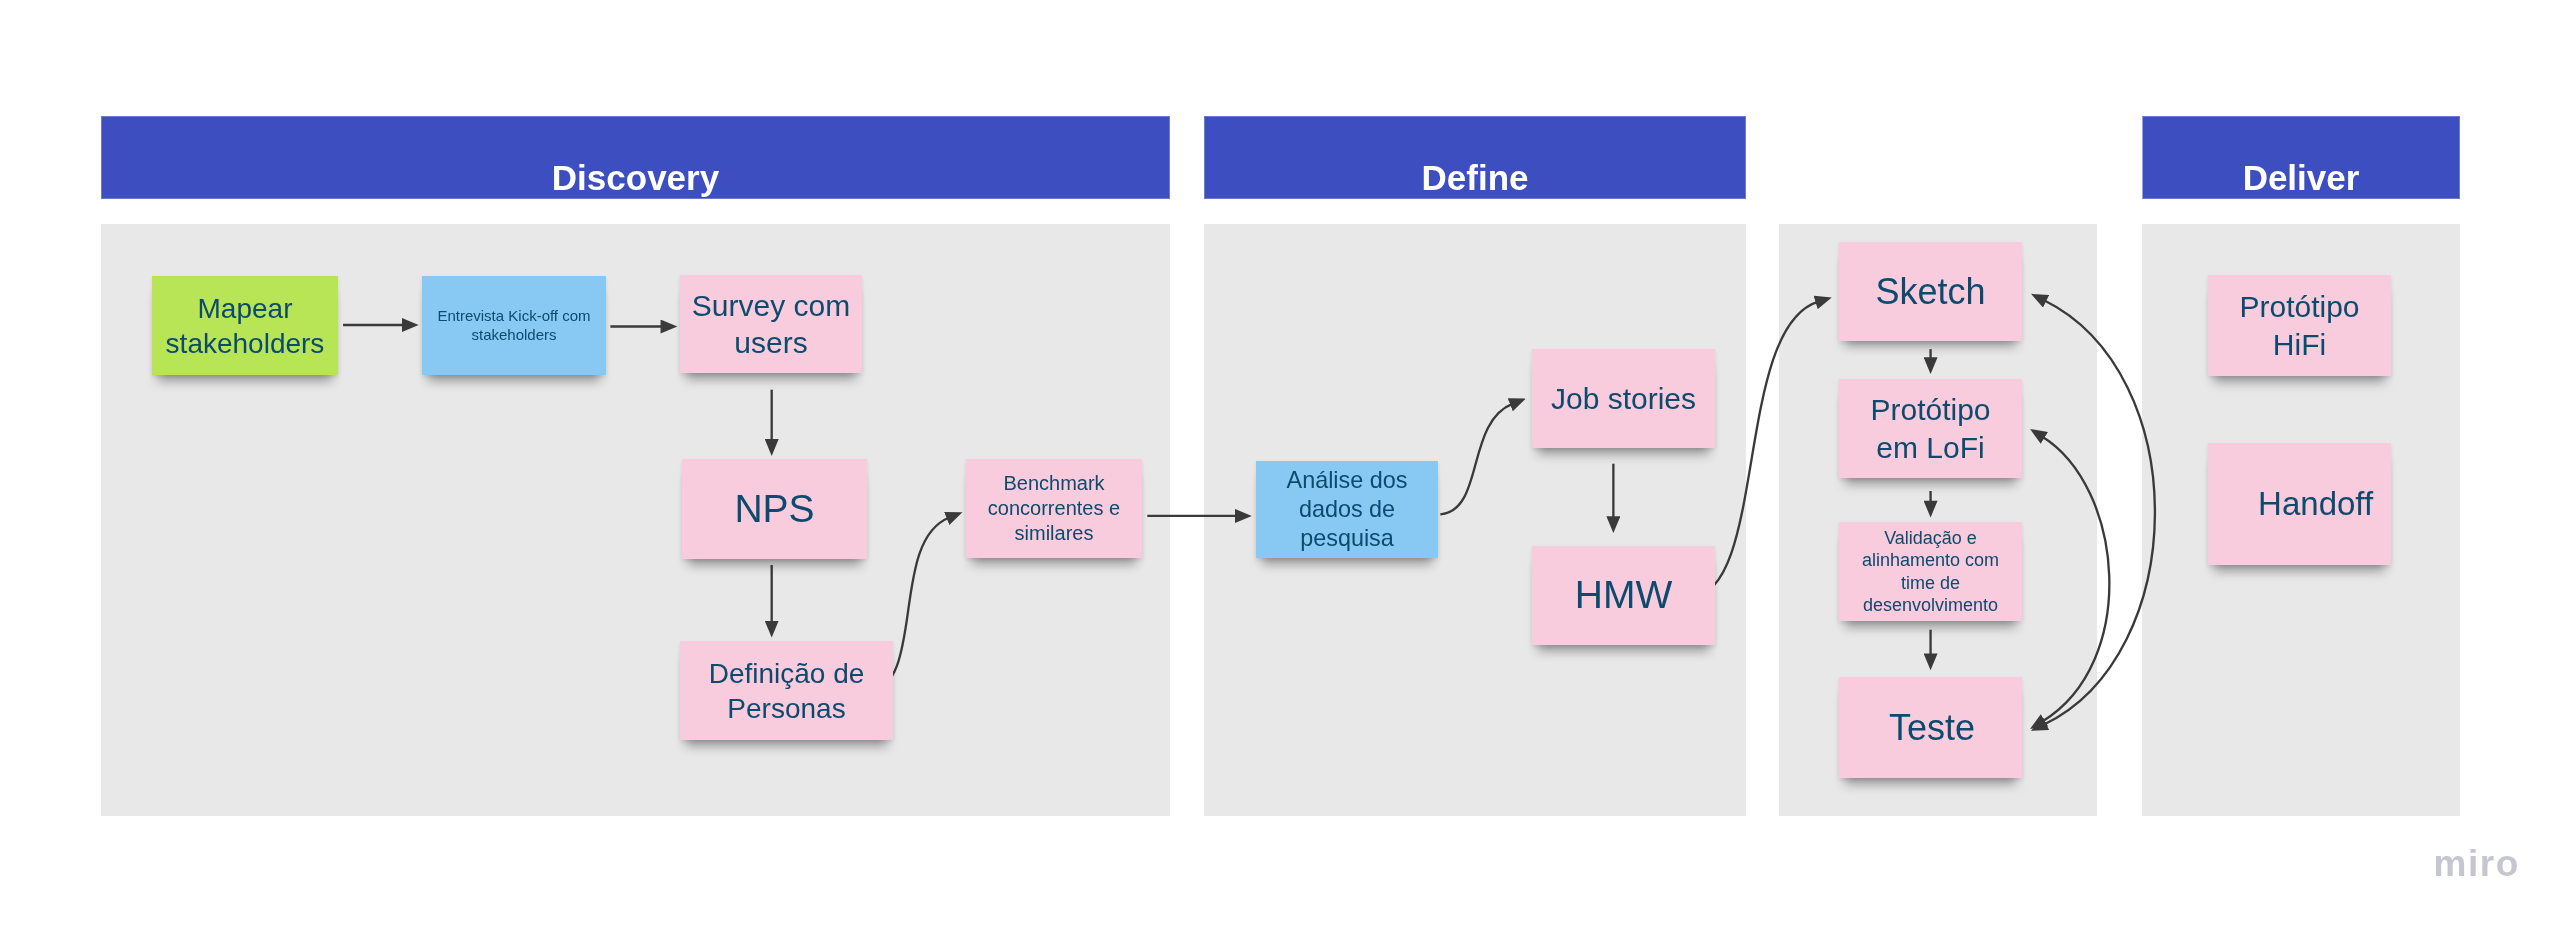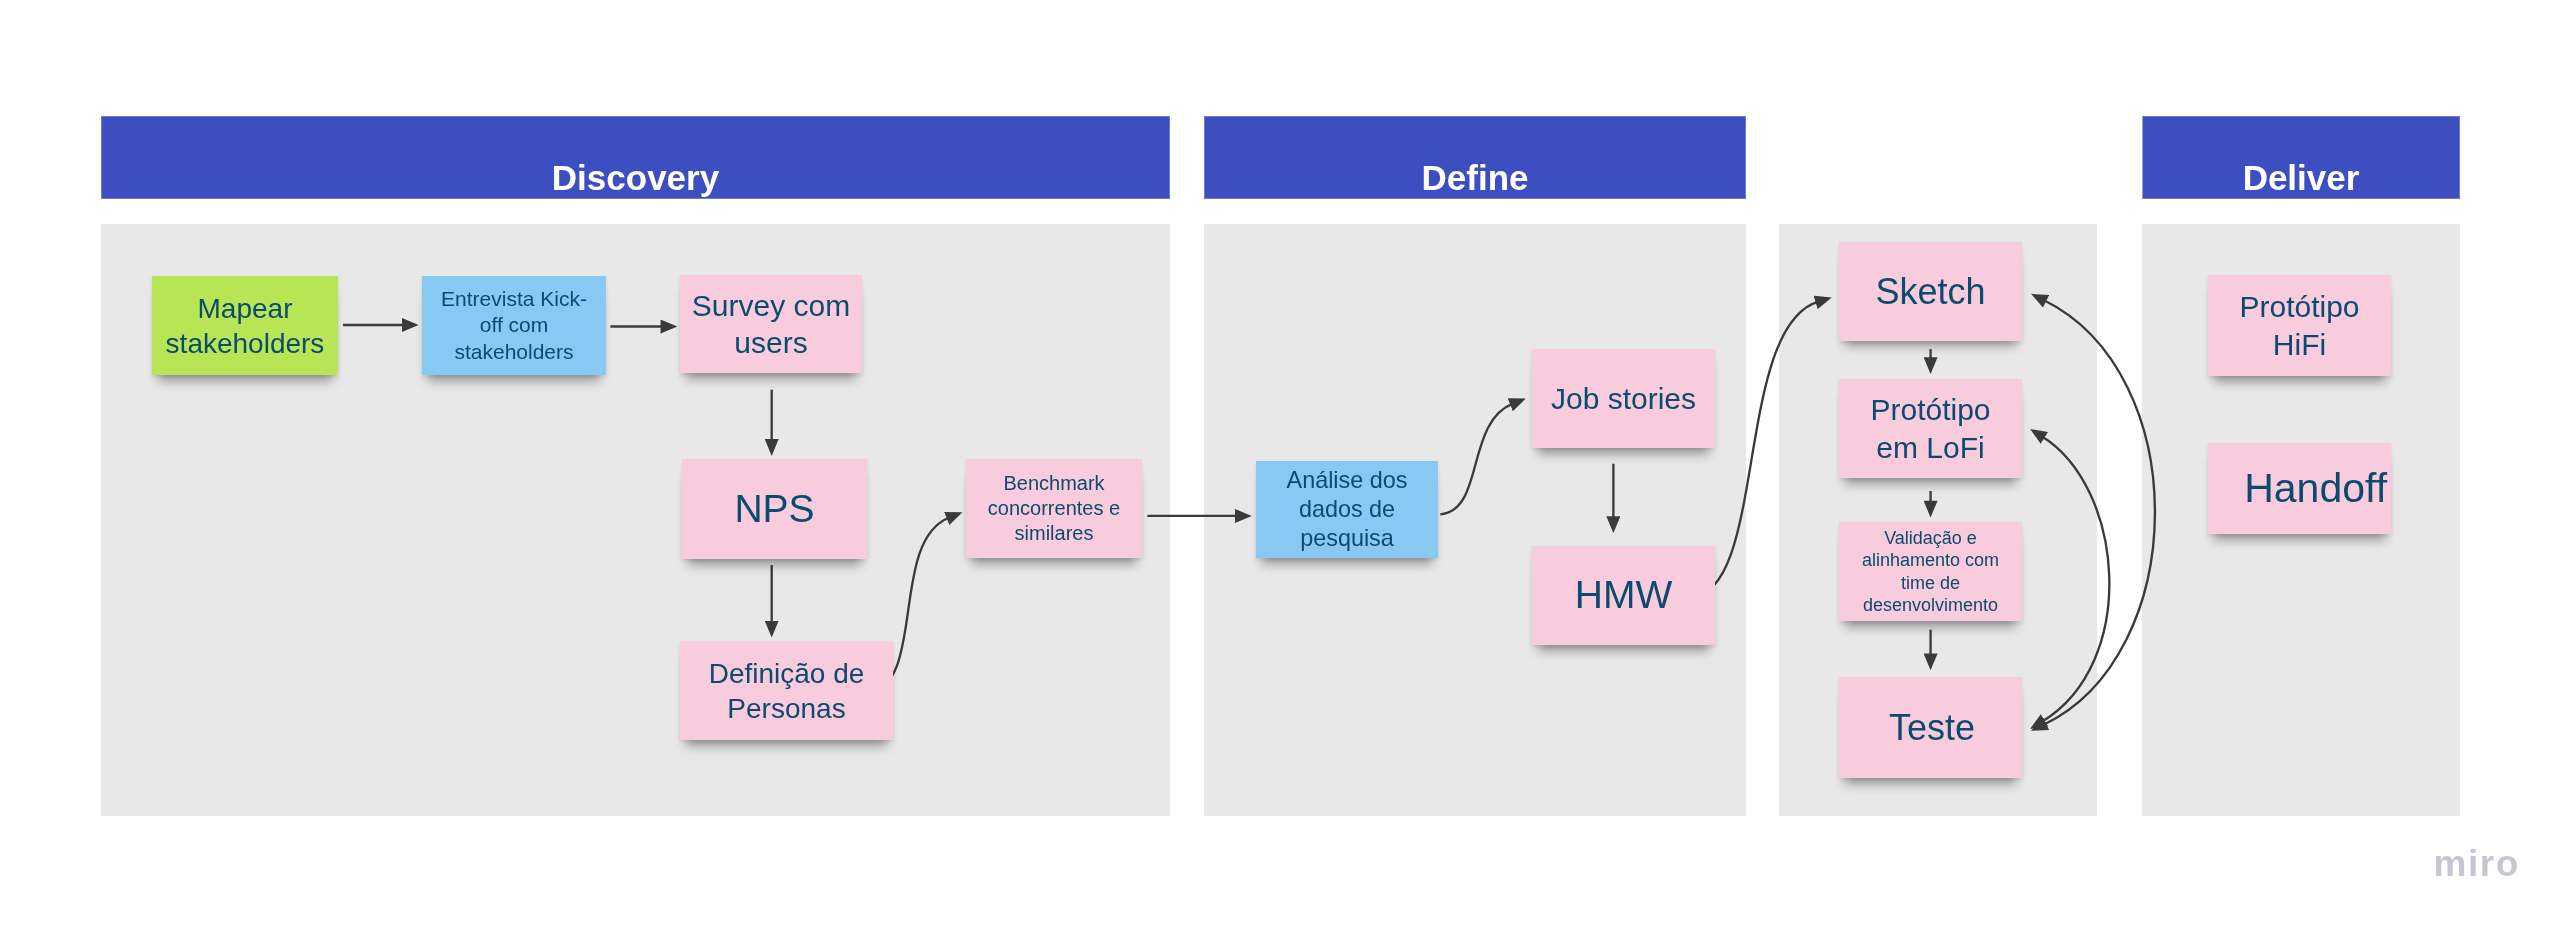--- a/index.html
+++ b/index.html
@@ -43,34 +43,34 @@
     text-align:center;
     color:#0c4a6e;
     line-height:1.25;
     padding:4.7px 7.8px;
     box-shadow:0 11.7px 10px -6.2px rgba(30,30,30,.40), 0 2.3px 3.9px rgba(30,30,30,.10);
   }
   .pink{background:#f8cbdd;}
   .green{background:#b7e556;}
   .blue{background:#88c9f3;}
   .s-mapear     {left:152px; top:276px; width:186px; height:99px; font-size:28px;}
-  .s-entrevista {left:422px; top:276px; width:184px; height:99px; font-size:21px;}
+  .s-entrevista {left:422px; top:276px; width:184px; height:99px; font-size:15px;}
   .s-survey     {left:680px; top:275px; width:182px; height:98px; font-size:30px;}
   .s-nps        {left:682px; top:459px; width:185px; height:100px; font-size:39px;}
   .s-definicao  {left:680px; top:641px; width:213px; height:99px; font-size:28px;}
   .s-benchmark  {left:966px;top:459px; width:176px; height:99px; font-size:20px;}
   .s-analise    {left:1256px;top:461px; width:182px; height:97px; font-size:23.4px;}
   .s-jobstories {left:1532px;top:349px; width:183px; height:99px; font-size:30px;}
   .s-hmw        {left:1532px;top:546px; width:183px; height:99px; font-size:39px;}
   .s-sketch     {left:1839px;top:242px; width:183px; height:99px; font-size:36px;}
   .s-lofi       {left:1839px;top:379px; width:183px; height:99px; font-size:30px;}
   .s-validacao  {left:1839px;top:522px; width:183px; height:99px; font-size:18px; padding:4.7px 6.2px;}
   .s-teste      {left:1839px;top:677px; width:183px; height:101px; font-size:36px;padding-left:11px;}
   .s-hifi       {left:2208px;top:275px; width:183px; height:101px; font-size:30px;}
-  .s-handoff    {left:2208px;top:443px; width:183px; height:91px; font-size:41px;padding-left:40px;}
+  .s-handoff    {left:2208px;top:443px; width:183px; height:122px; font-size:33px;padding-left:40px;}
   
   svg.arrows{position:absolute;left:0;top:0;width:2576px;height:943px;pointer-events:none;}
   svg.arrows path.c{stroke:#3a3a3a;stroke-width:3;fill:none;}
   
   .miro{
     position:absolute;right:56px;bottom:58px;
     font-size:37px;font-weight:700;letter-spacing:1.6px;
     color:#c6c6d1;
   }
 </style>

